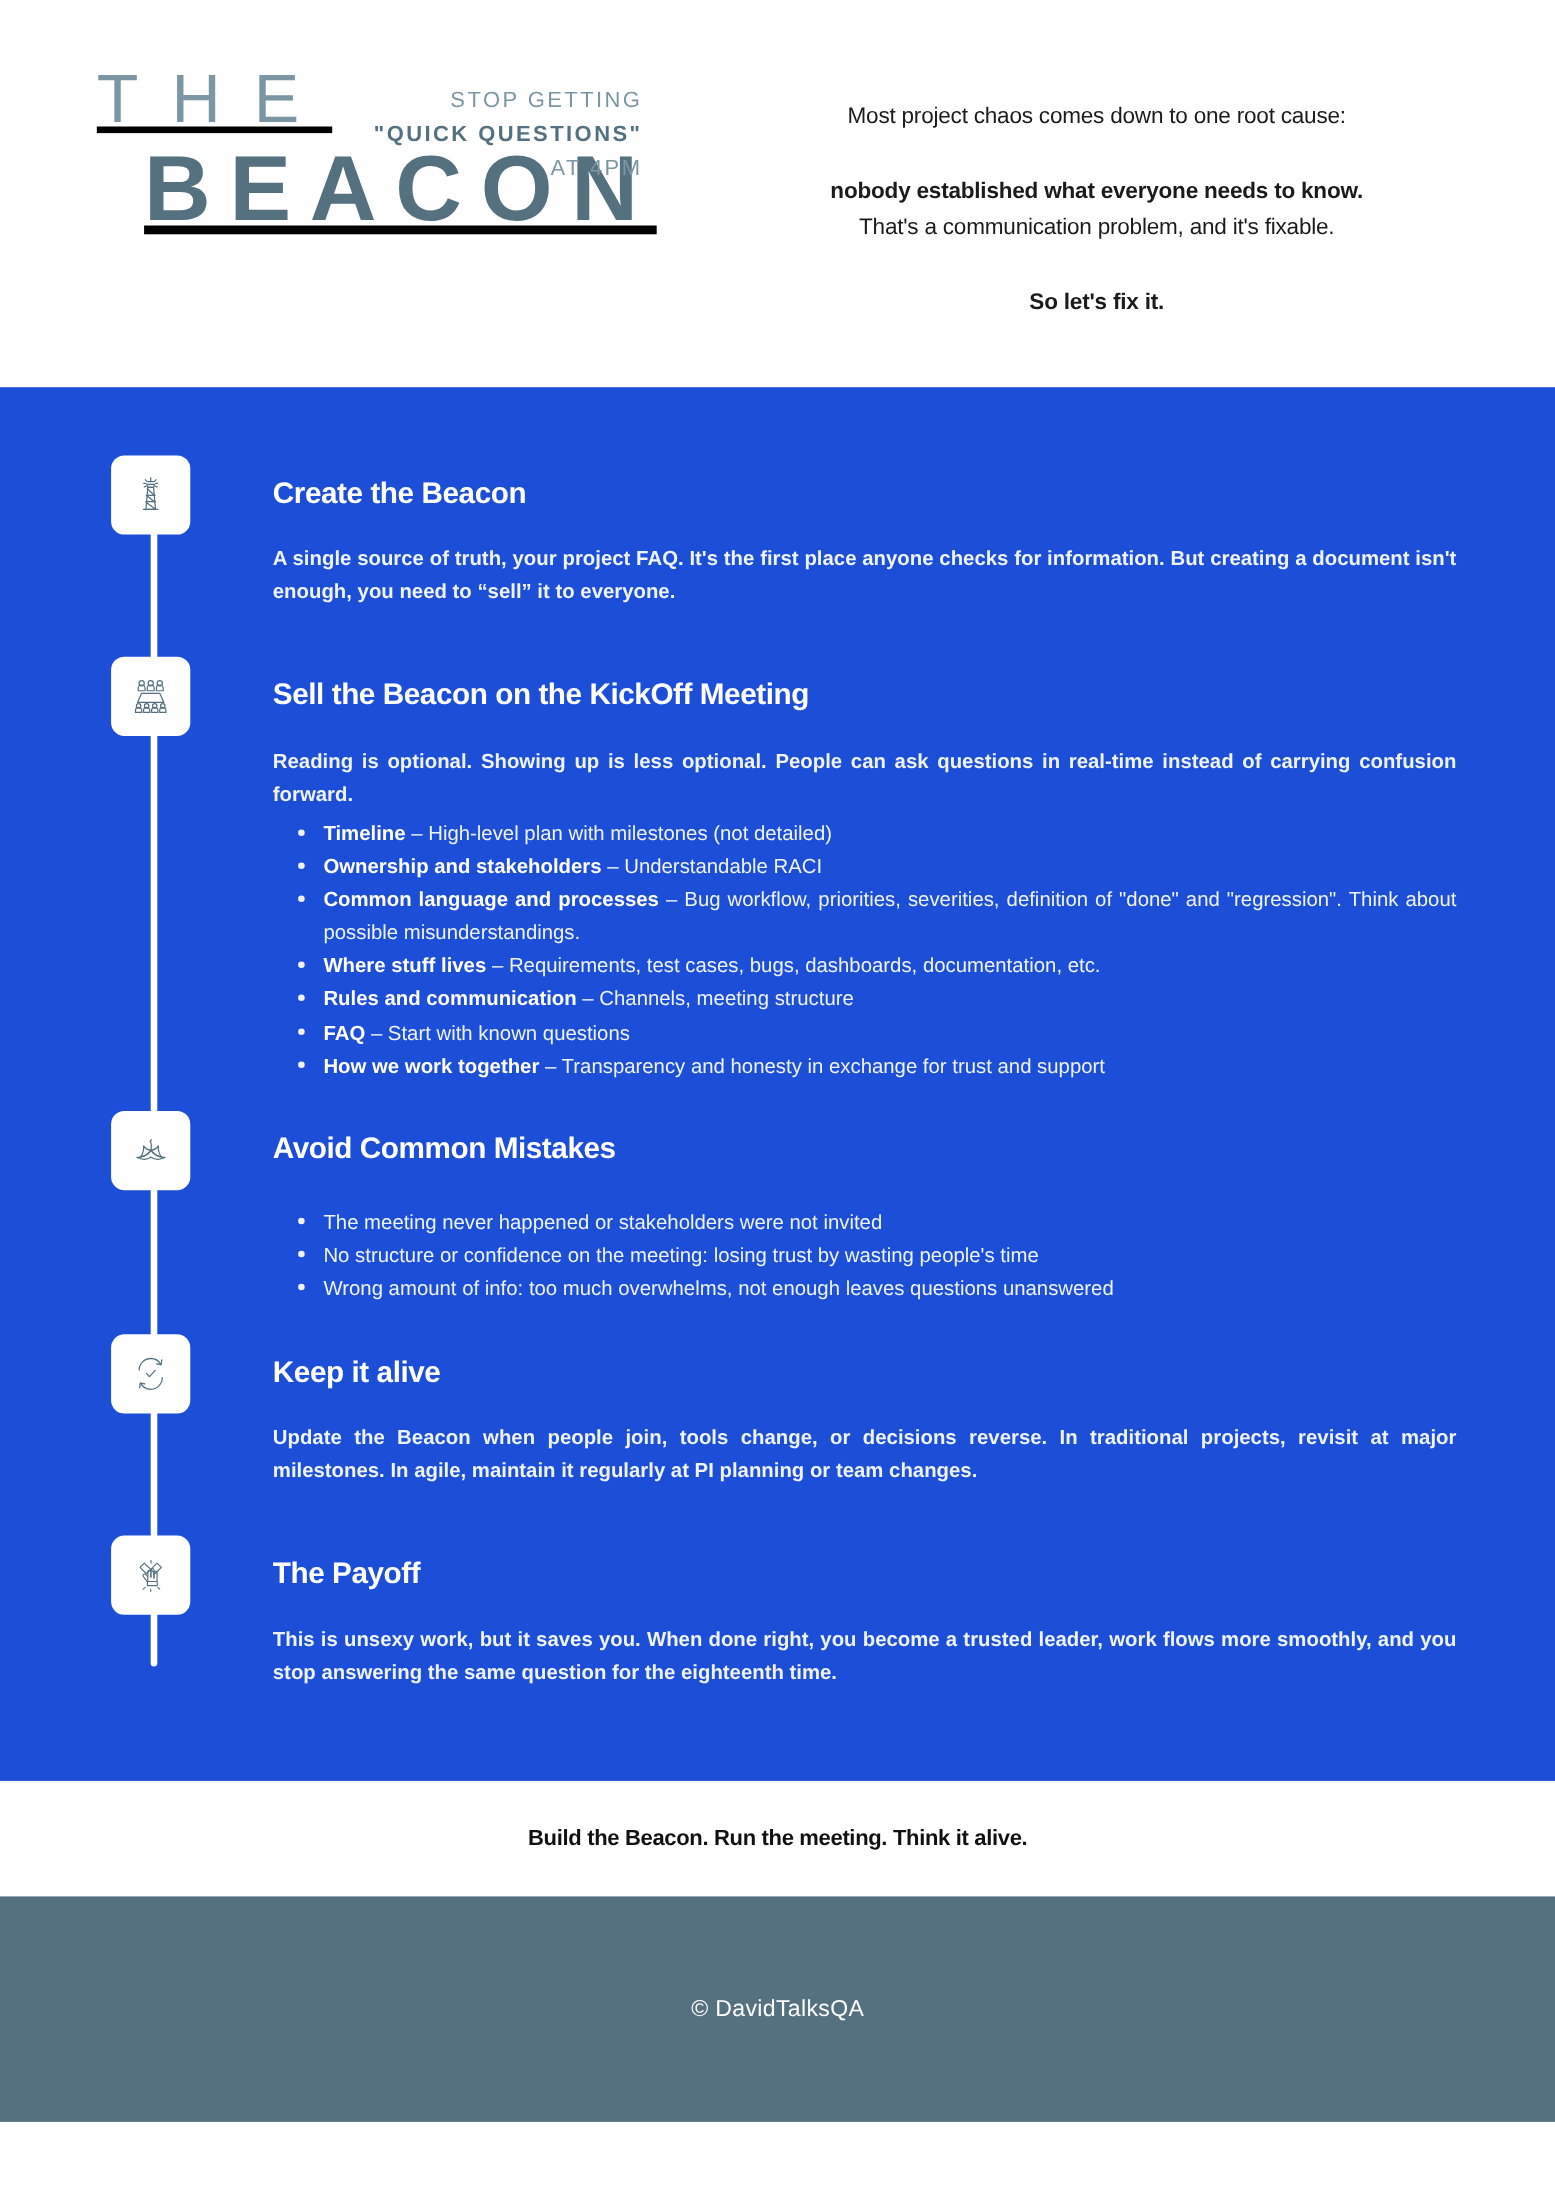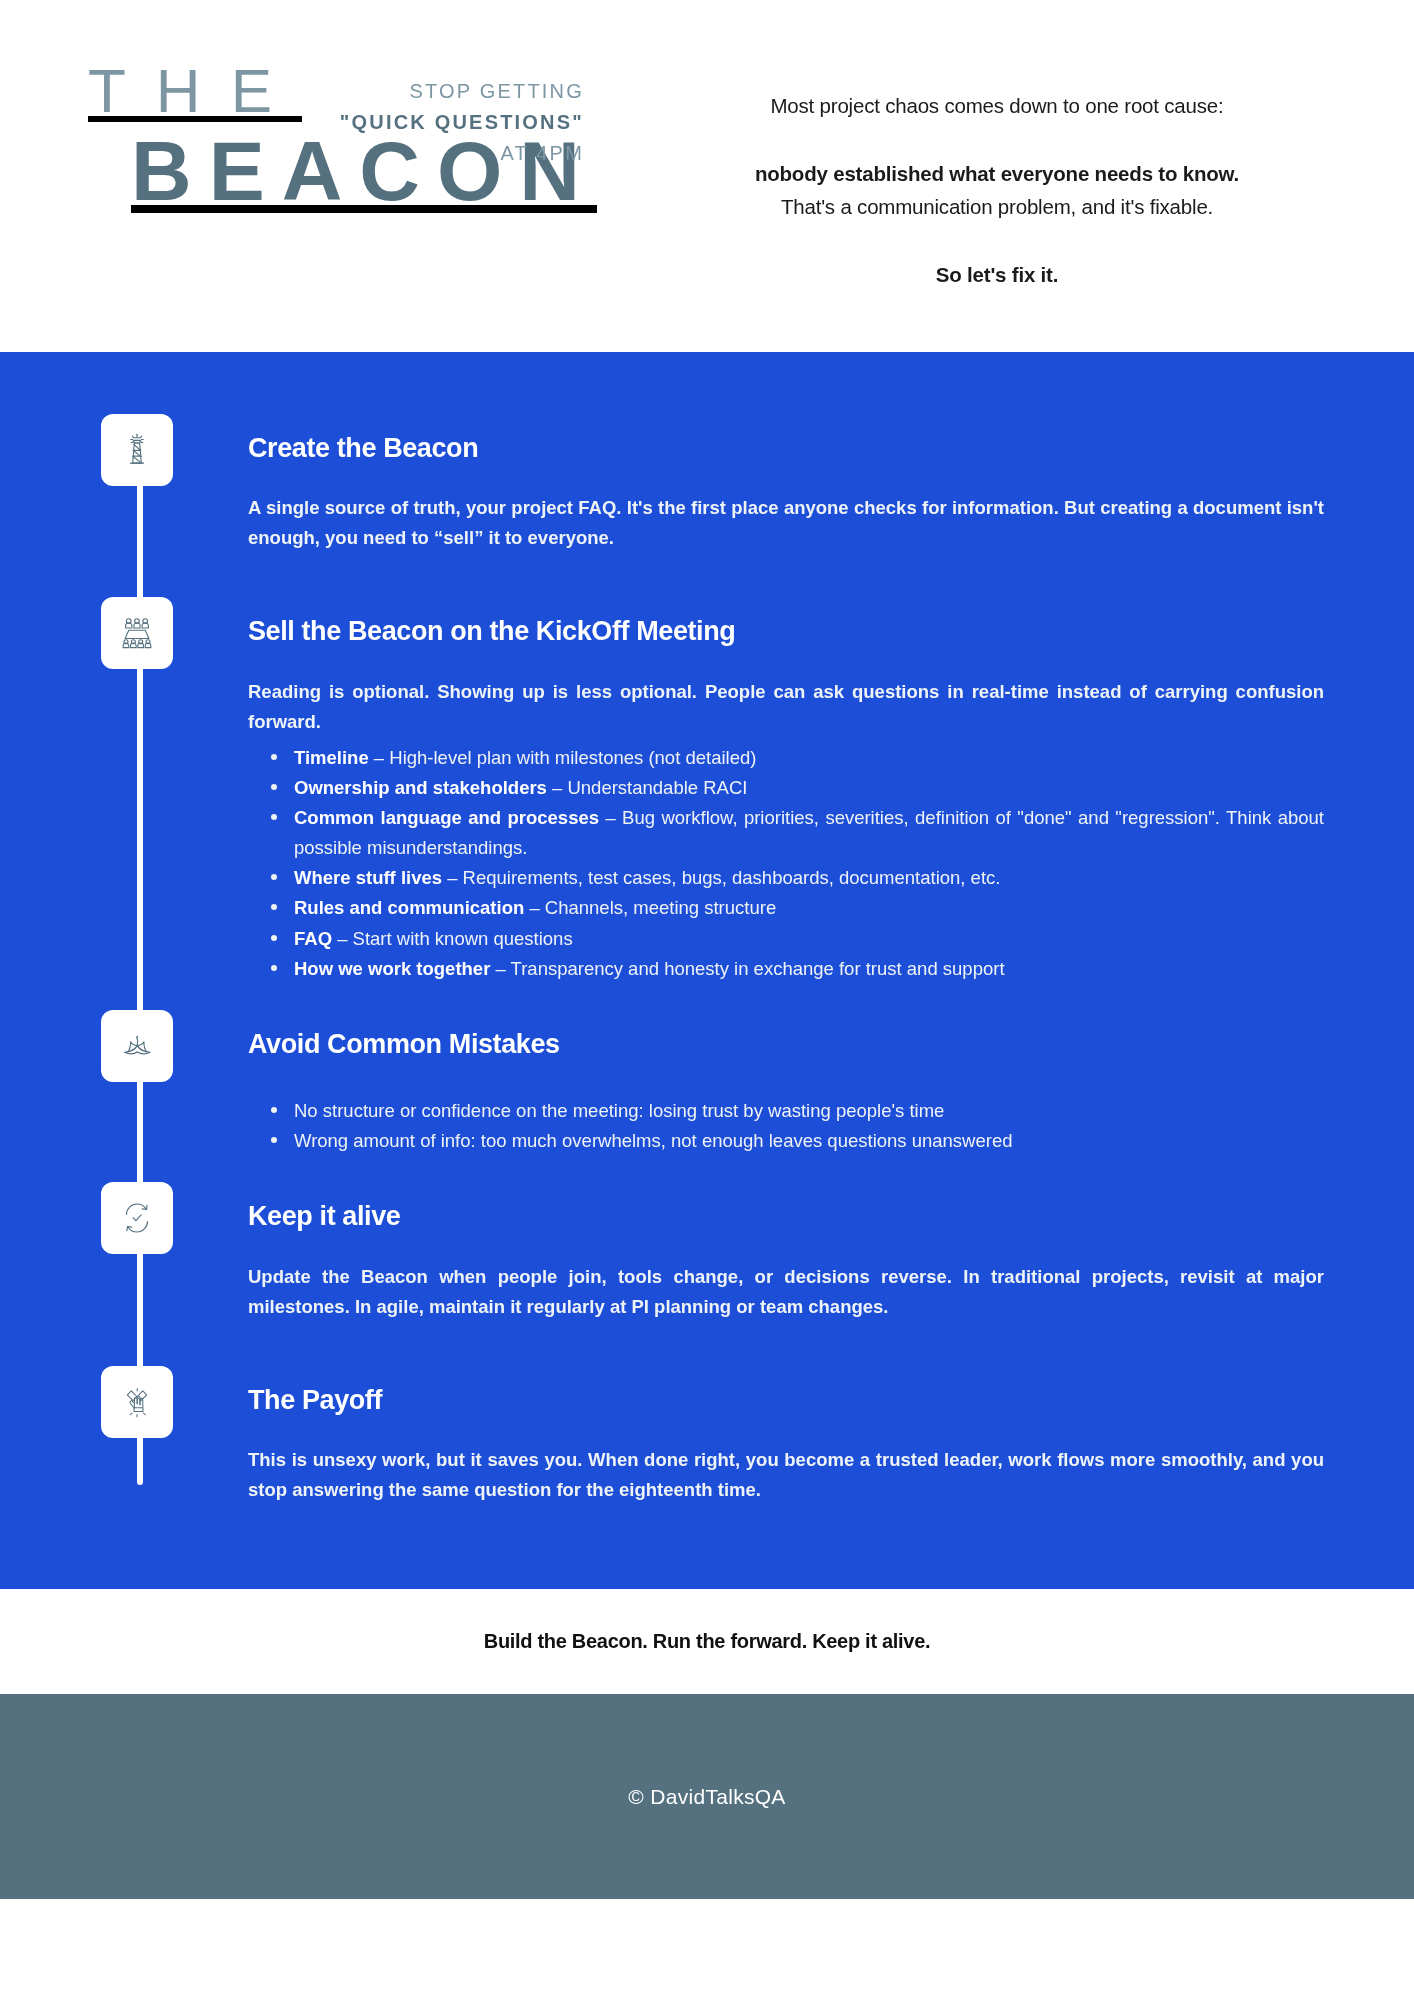--- a/index.html
+++ b/index.html
@@ -303,20 +303,21 @@
             <path d="M24.3 23.5c1.6 3.3 5.3 6.1 10.6 7-2.6-3-3.6-6.8-3.3-11.2-1.4 2.6-3.9 4-7.3 4.2z"></path>
             <path d="M24.3 23.5c-2.3 3.9-7.3 6.6-14 7.4 5.2 2.3 10.2 2.2 14-.3"></path>
             <path d="M24.3 23.5c2.3 3.9 7.3 6.6 14 7.4-5.2 2.3-10.2 2.2-14-.3"></path>
             <path d="M23.4 14.8l1.2-1.6"></path>
           </svg>
         </div>
       </div>
       <div class="sec-body">
         <h2 class="sec-title">Avoid Common Mistakes</h2>
         <ul class="sec-list plain" style="margin-top:36px">
+          <li>The meeting never happened or stakeholders were not invited</li>
           <li>No structure or confidence on the meeting: losing trust by wasting people's time</li>
           <li>Wrong amount of info: too much overwhelms, not enough leaves questions unanswered</li>
         </ul>
       </div>
     </div>
 
     <div class="gap-b"></div>
 
     <div class="section">
       <div class="icon-col">
@@ -356,18 +357,18 @@
       <div class="sec-body">
         <h2 class="sec-title">The Payoff</h2>
         <p class="sec-text">This is unsexy work, but it saves you. When done right, you become a trusted leader, work flows more smoothly, and you stop answering the same question for the eighteenth time.</p>
       </div>
     </div>
 
   </div>
 </div>
 
 <div class="tagline">
-  <span>Build the Beacon. Run the forward. Keep it alive.</span>
+  <span>Build the Beacon. Run the meeting. Think it alive.</span>
 </div>
 
 <div class="footer">
   <span>© DavidTalksQA</span>
 </div>
 
 </body></html>

